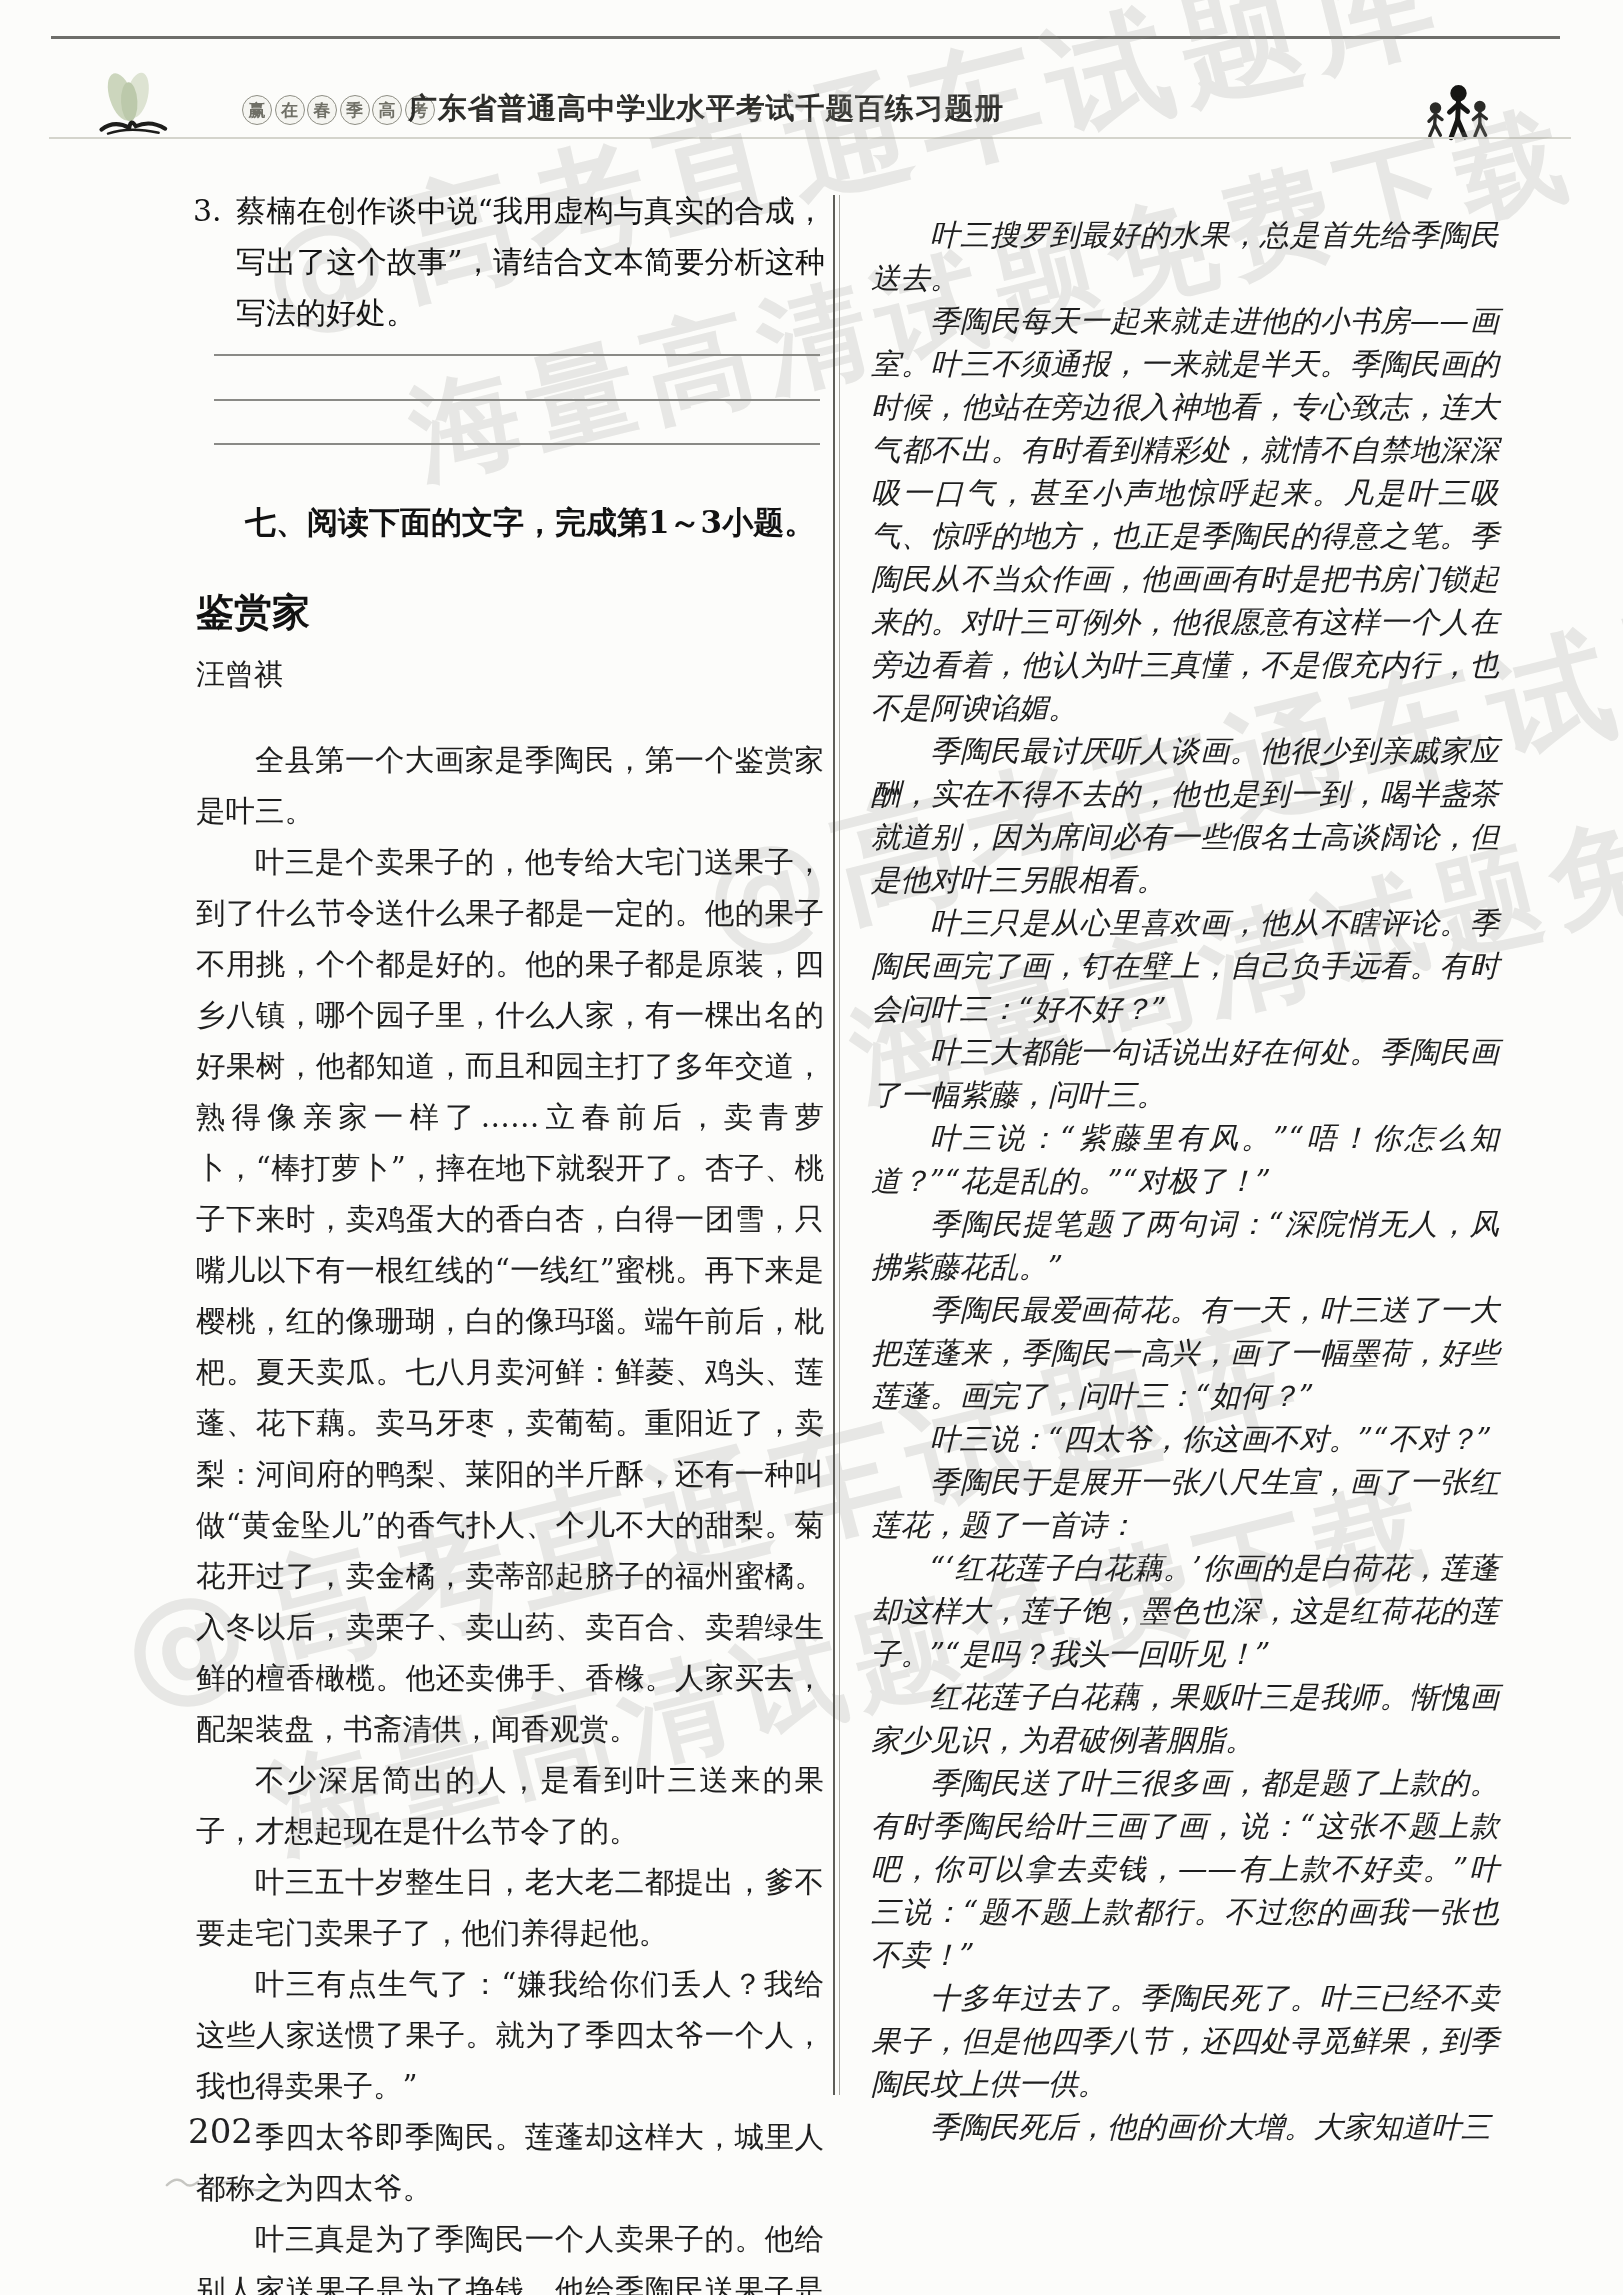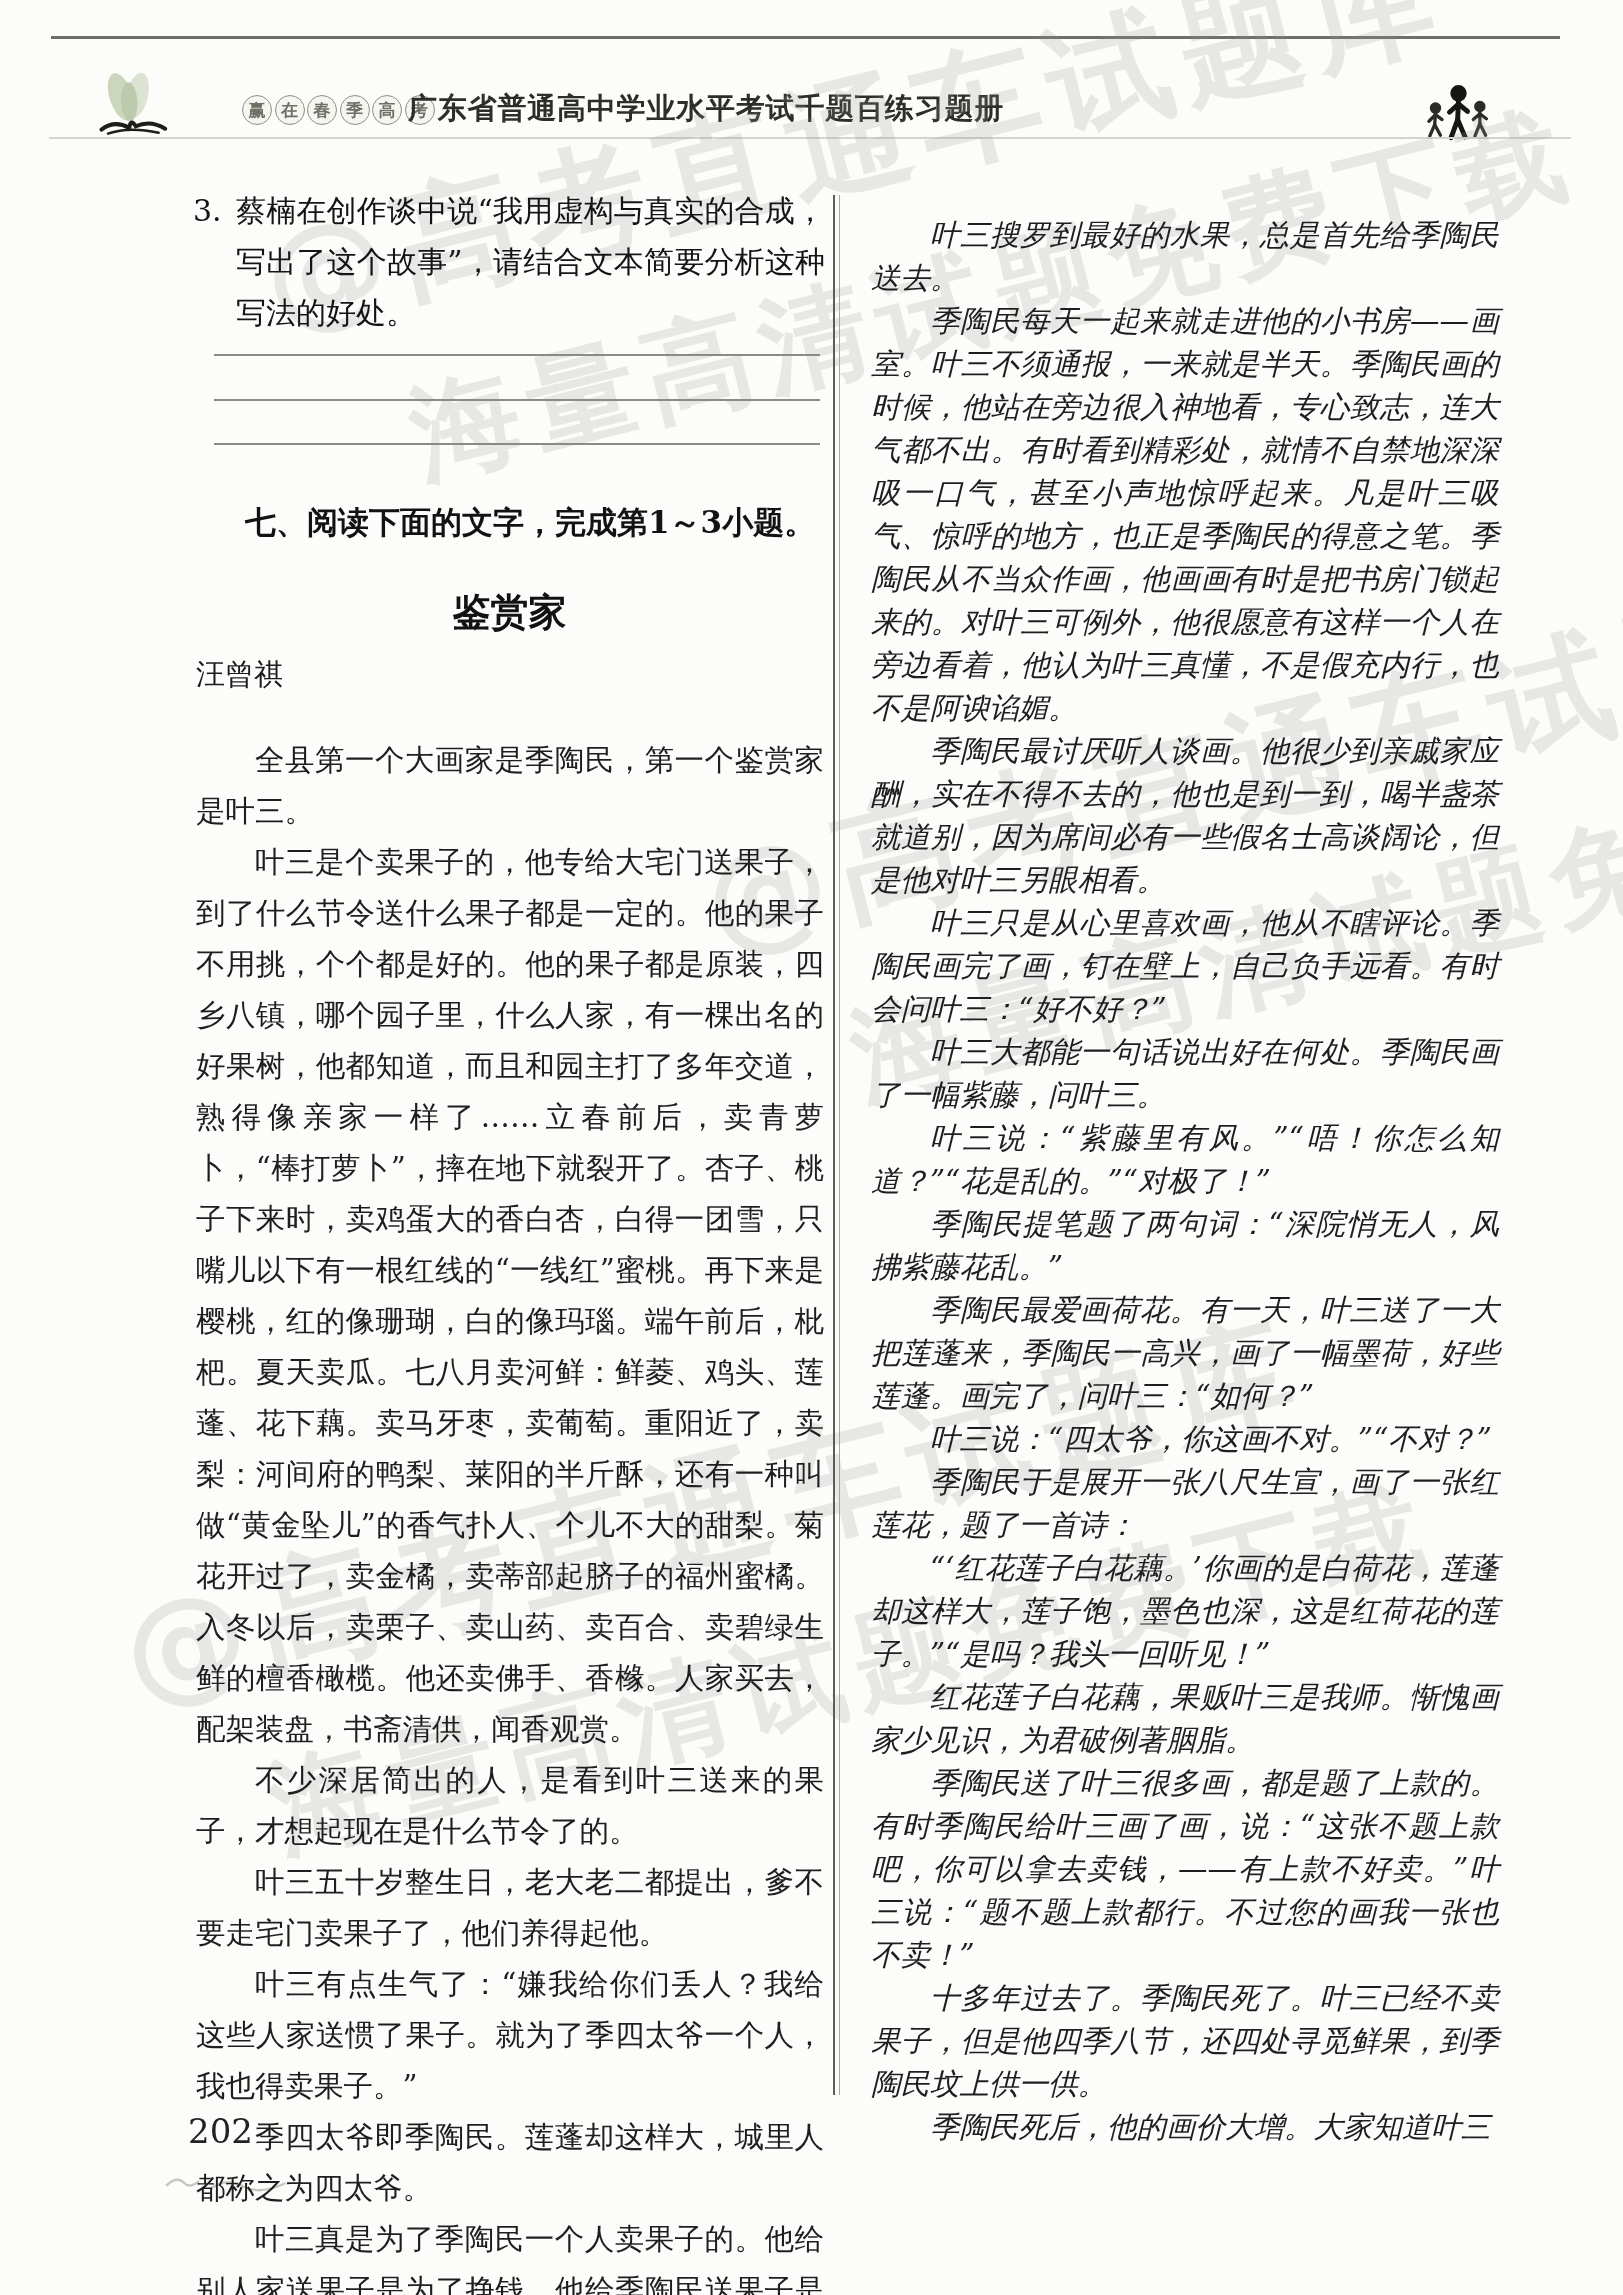--- a/index.html
+++ b/index.html
@@ -53,21 +53,21 @@
   .q3 .qtext{flex:1;text-align:justify;}
   .ans-line{position:absolute;left:214px;width:606px;height:0;border-bottom:2.5px solid #8a8a86;z-index:1;}
   .ans-1{top:354px;} .ans-2{top:399px;} .ans-3{top:443px;}
   .section-heading{
     position:absolute;left:196px;top:501px;width:627px;z-index:1;
     padding-left:49px;box-sizing:border-box;
     font:bold 31px/43px "DejaVu Serif","Liberation Serif",serif;color:#121212;
   }
   .passage-title{
     position:absolute;left:196px;top:589px;width:627px;z-index:1;
-    text-align:center;font:bold 38px/46px "DejaVu Serif","Liberation Serif",serif;color:#121212;
+    text-align:left;font:bold 38px/46px "DejaVu Serif","Liberation Serif",serif;color:#121212;
   }
   .passage-author{
     position:absolute;left:196px;top:655px;width:627px;z-index:1;
     text-align:left;font-size:29px;line-height:38px;color:#1b1b1b;
   }
   .col{position:absolute;width:628px;z-index:1;text-align:justify;}
   .col p{margin:0;text-indent:2em;font-size:29.5px;color:#1e1e1e;}
   .col-left{left:196px;top:735px;}
   .col-left p{line-height:51px;}
   .col-right{left:871px;top:214px;font-style:italic;}

